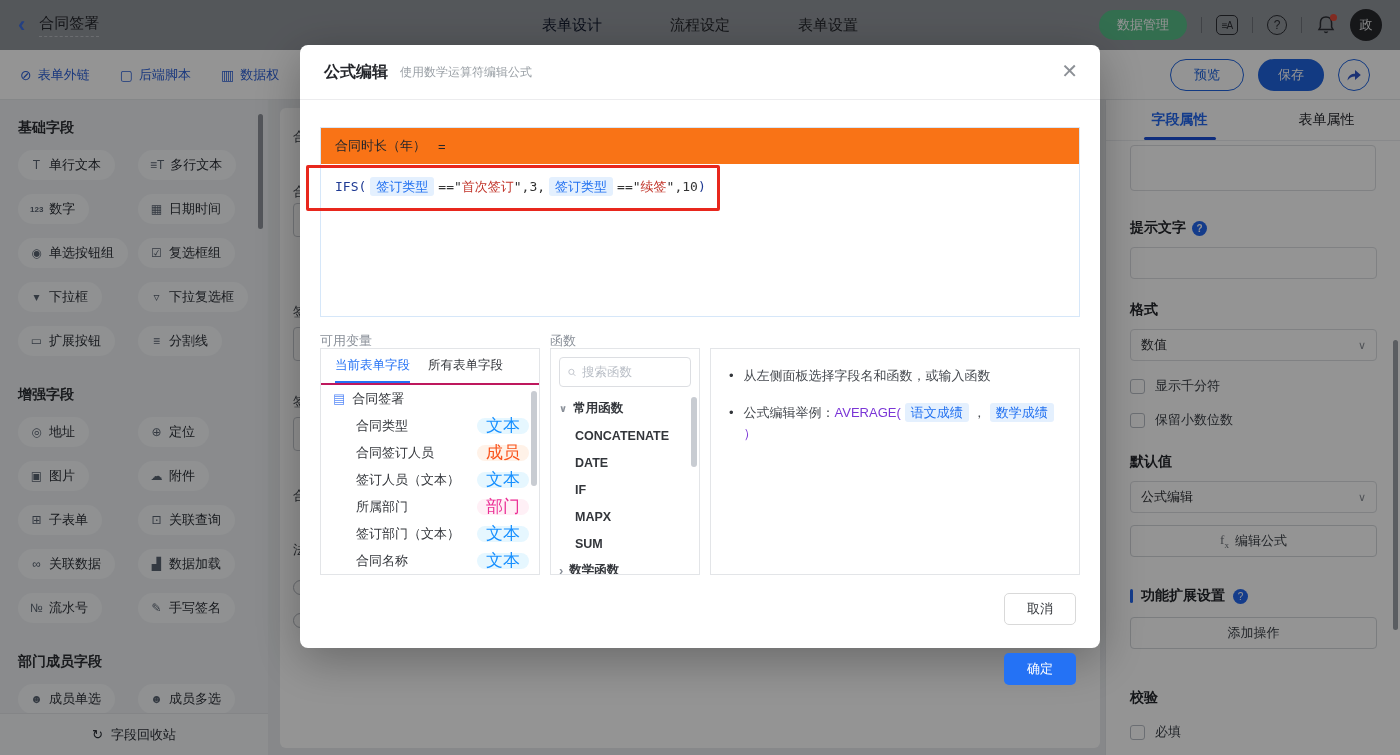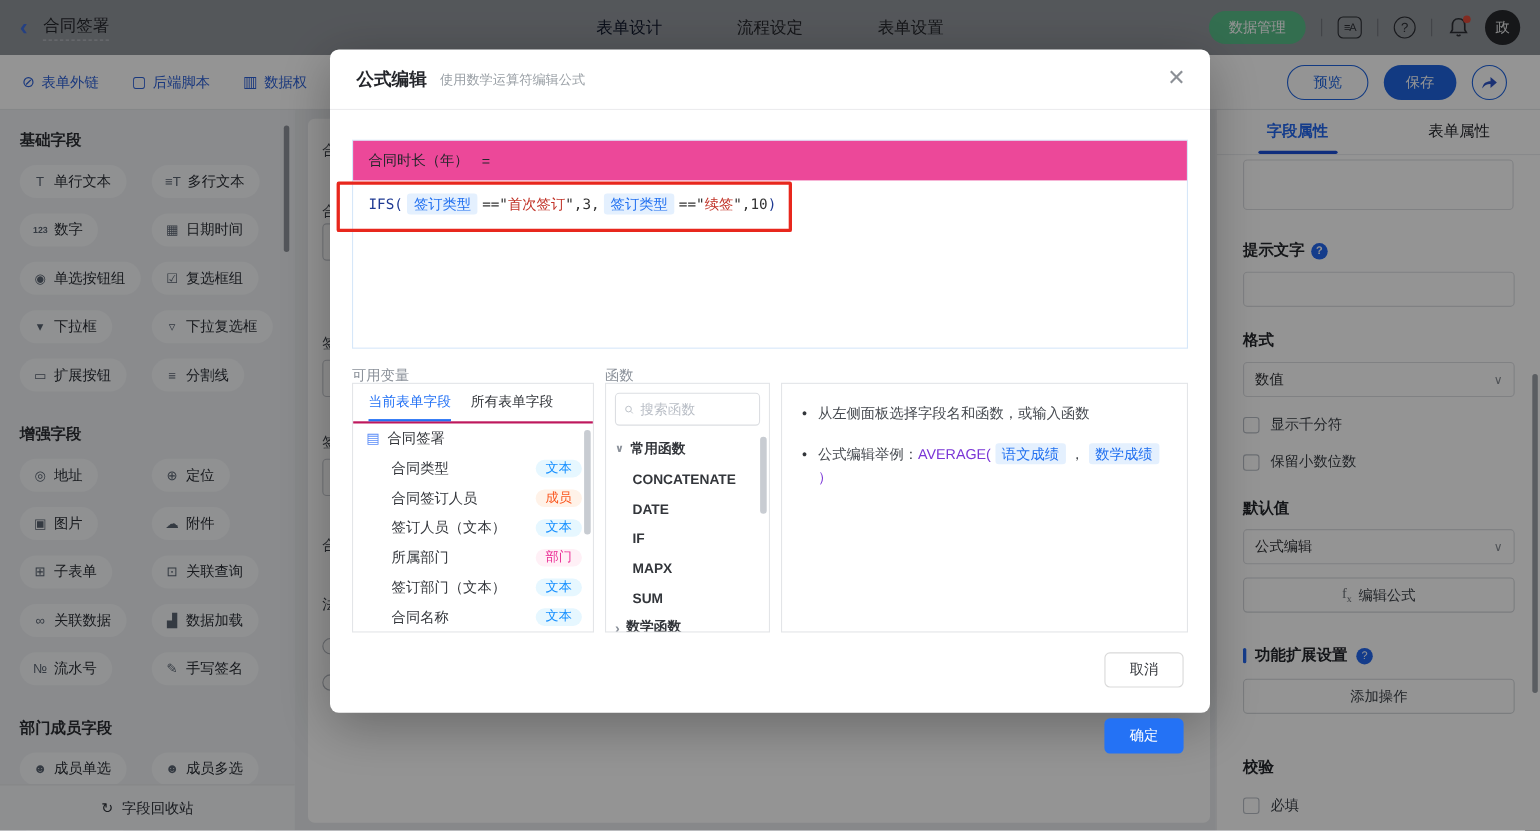--- a/index.html
+++ b/index.html
@@ -105,21 +105,21 @@
 
   
   .modal { position:fixed; left:300px; top:45px; width:800px; height:603px; background:#fff; border-radius:8px;
            box-shadow:0 12px 48px rgba(0,0,0,0.3); z-index:100; }
   .m-header { height:55px; display:flex; align-items:center; padding:0 24px; border-bottom:1px solid #ececee; }
   .m-title { font-size:16px; font-weight:bold; color:#24262b; }
   .m-sub { font-size:12px; color:#9aa0a6; margin-left:12px; }
   .m-close { position:absolute; right:22px; top:16px; font-size:20px; color:#8c9096; cursor:pointer; line-height:1; }
 
   .f-box { position:absolute; left:20px; top:82px; width:760px; height:190px; border:1px solid #d6e7f9; background:#fff; }
-  .f-head { height:36px; background:#ec4899; display:flex; align-items:center; padding:0 14px; gap:12px;
+  .f-head { height:36px; background:#f97316; display:flex; align-items:center; padding:0 14px; gap:12px;
             font-size:13px; color:#24262b; }
   .f-body { padding:12px 14px; font-family:"DejaVu Sans Mono","Liberation Mono",monospace; font-size:13px;
             color:#333; line-height:22px; cursor:text; }
   .tok-fn { color:#1f3a93; }
   .tok-op { color:#333; }
   .tok-str { color:#c13328; }
   .tok-chip { display:inline-block; background:#e4f0fe; color:#2170f0; border-radius:3px; padding:0 6px;
               margin:0 4px; line-height:19px; font-family:"Liberation Sans","DejaVu Sans",sans-serif; cursor:pointer; }
   .annot { position:absolute; left:6px; top:120px; width:414px; height:46px; border:3px solid #e8271d;
            border-radius:2px; z-index:5; pointer-events:none; }
@@ -131,21 +131,21 @@
   .panel-tips { left:410px; width:370px; }
 
   .v-tabs { height:36px; border-bottom:2px solid #be185d; display:flex; align-items:flex-end; gap:18px; padding:0 14px; }
   .v-tab { font-size:12.5px; color:#33363b; position:relative; height:36px; display:flex; align-items:center; cursor:pointer; }
   .v-tab.active { color:#2472f5; }
   .v-tab.active::after { content:""; position:absolute; bottom:0; left:0; width:100%; height:2px; background:#2472f5; }
   .v-row { height:27px; display:flex; align-items:center; padding:0 10px 0 12px; cursor:pointer; }
   .v-row.child { padding-left:35px; }
   .v-doc { color:#5b8cf7; font-size:13px; margin-right:7px; }
   .v-lb { font-size:13px; color:#33363b; flex:1; white-space:nowrap; overflow:hidden; }
-  .tag { height:16px; padding:0 9px; border-radius:10px; font-size:12px; display:flex; align-items:center; }
+  .tag { height:16px; padding:0 9px; border-radius:10px; font-size:17px; display:flex; align-items:center; }
   .tag-blue   { color:#1890ff; background:#e6f7ff; }
   .tag-orange { color:#fa541c; background:#fff2e8; }
   .tag-pink   { color:#eb2f96; background:#fff0f6; }
   .v-scroll { position:absolute; right:2px; top:42px; width:6px; height:95px; border-radius:3px; background:#c8ccd2; cursor:pointer; }
 
   .fn-search { margin:8px; height:30px; border:1px solid #dcdee2; border-radius:4px; display:flex; align-items:center;
                padding:0 8px; gap:6px; }
   .fn-search input { border:none; outline:none; width:100px; font-size:12.5px; color:#33363b;
                      font-family:"Liberation Sans","DejaVu Sans",sans-serif; }
   .fn-search input::placeholder { color:#b9bec6; }

